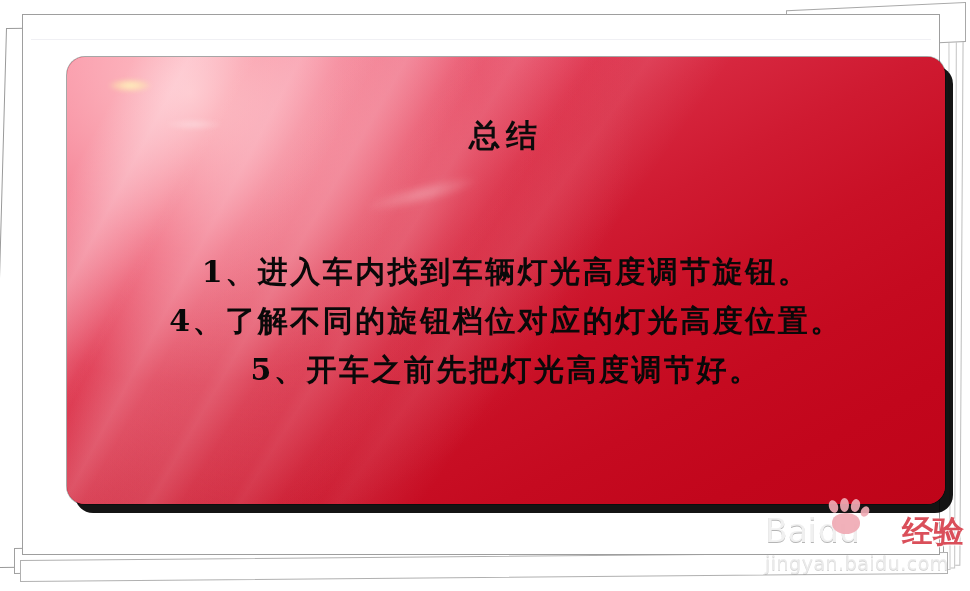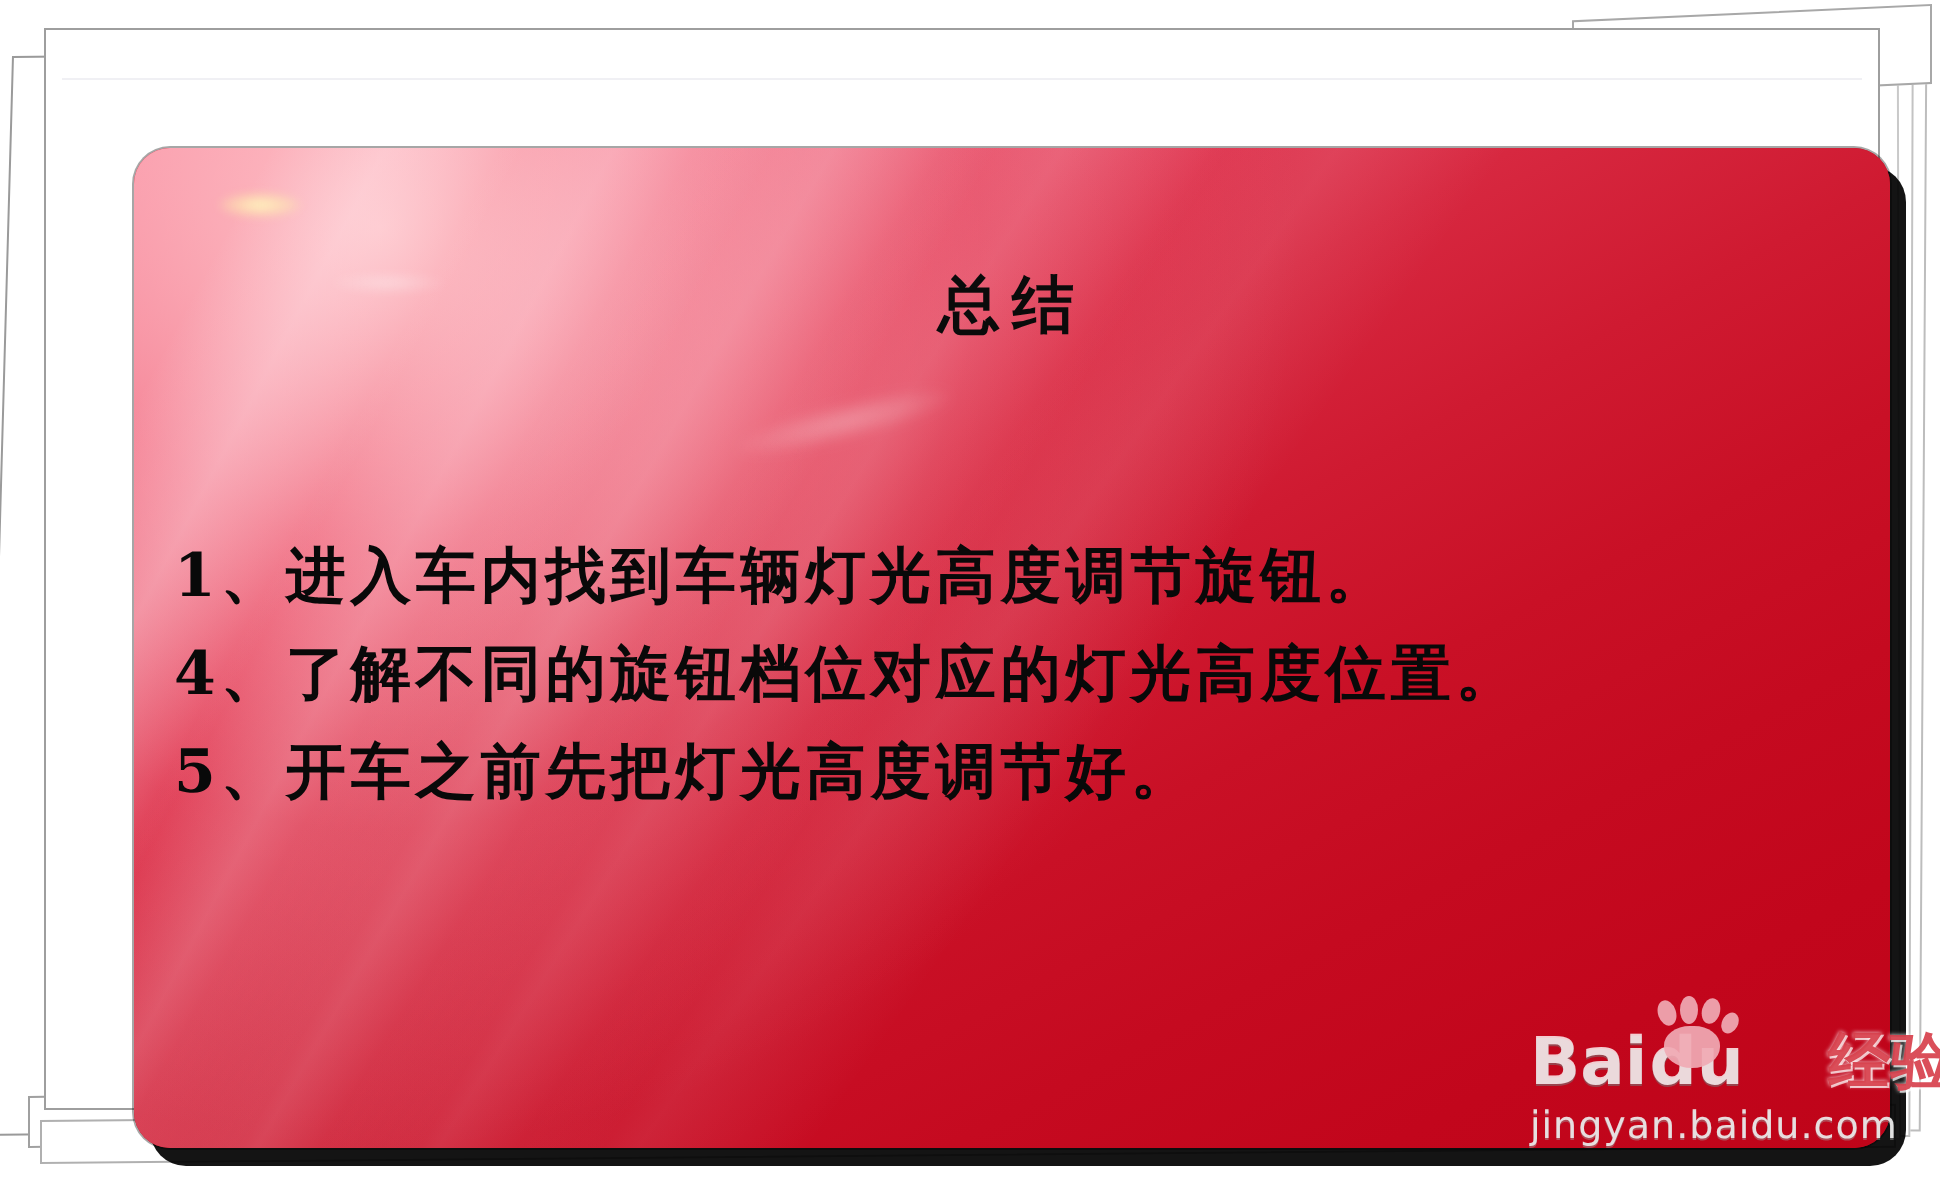--- a/index.html
+++ b/index.html
@@ -114,27 +114,26 @@
     position: absolute;
     left: 8px; right: 8px; top: 24px;
     height: 1px;
     background: #f0f0f4;
   }
 
   
   .slide {
     position: absolute;
     left: 44px; top: 42px;
-    width: 878px; height: 500px;
+    width: 878px; height: 447px;
     border-radius: 18px;
     overflow: hidden;
     background: #c00418;
     box-shadow: 8px 9px 0 0 rgba(0,0,0,0.92),
                 0 0 0 1px rgba(0,0,0,0.35);
-    margin-top: 17px;
   }
   
   .slide-bg {
     position: absolute;
     inset: 0;
     background:
       radial-gradient(circle at 14% 8%, rgba(255,200,205,0.95) 0%, rgba(255,170,182,0.55) 18%, rgba(255,140,158,0.18) 34%, rgba(255,120,140,0) 52%),
       linear-gradient(152deg,
         #f4879c 0%,
         #ee6f86 9%,
@@ -201,20 +200,21 @@
     font-size: 31px;
     letter-spacing: 6px;
     white-space: nowrap;
   }
 
   .slide-body {
     position: absolute;
     left: 20px;
     top: 190px;
     right: 20px;
+    text-align: center;
   }
   .body-line {
     color: #090909;
     font-family: "DejaVu Serif", "Liberation Serif", serif;
     font-weight: 700;
     font-size: 30px;
     line-height: 49px;
     letter-spacing: 2.5px;
     white-space: nowrap;
   }
@@ -229,21 +229,21 @@
     pointer-events: none;
   }
   .wm-logo {
     position: relative;
     height: 36px;
     display: flex;
     align-items: flex-end;
   }
   .wm-bai, .wm-du {
     font-family: "DejaVu Sans", "Liberation Sans", sans-serif;
-    font-weight: 700;
+    font-weight: 400;
     font-size: 33px;
     line-height: 33px;
     color: rgba(255,255,255,0.80);
     text-shadow: 0 1px 0 rgba(120,120,120,0.55);
   }
   .wm-du { margin-left: 1px; }
   .wm-paw {
     position: absolute;
     left: 59px;
     top: -13px;

